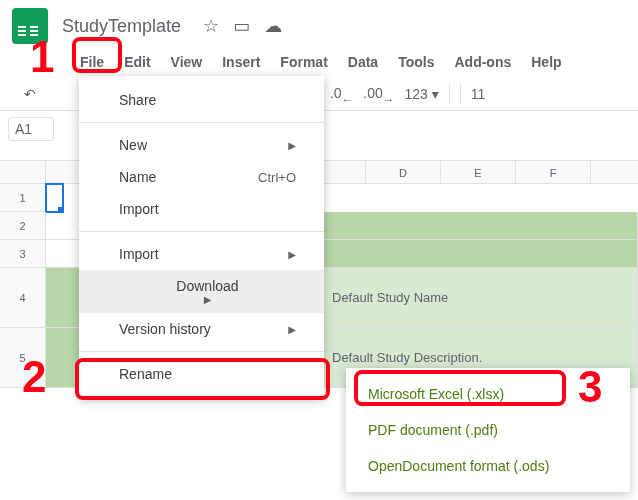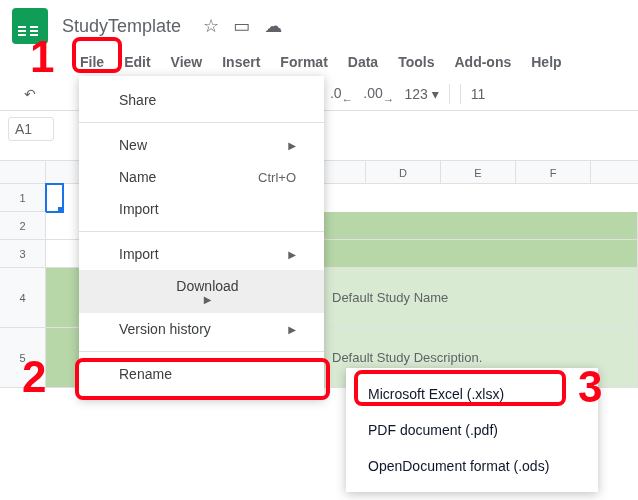--- a/index.html
+++ b/index.html
@@ -34,21 +34,21 @@
 .gr1 { background: #b7d7a8; }
 .gr2 { background: #d9ead3; }
 
 .dropdown { position: absolute; top: 76px; left: 79px; width: 245px; background: #fff; box-shadow: 0 2px 10px rgba(0,0,0,0.25); z-index: 10; padding: 8px 0; font-size: 14px; color: #3c4043; }
 .dropdown .item { padding: 8px 28px 8px 40px; display: flex; justify-content: space-between; align-items: center; cursor: pointer; }
 .dropdown .item:hover, .dropdown .item.hover { background: #eee; flex-direction: column; }
 .dropdown .div { height: 1px; background: #e0e0e0; margin: 6px 0; }
 .arrow { color: #5f6368; font-size: 10px; }
 .shortcut { color: #5f6368; font-size: 13px; }
 
-.submenu { position: absolute; top: 368px; left: 346px; width: 252px; background: #fff; box-shadow: 0 2px 10px rgba(0,0,0,0.25); z-index: 11; padding: 8px 0; font-size: 14px; color: #0f172a; }
+.submenu { position: absolute; top: 368px; left: 346px; width: 284px; background: #fff; box-shadow: 0 2px 10px rgba(0,0,0,0.25); z-index: 11; padding: 8px 0; font-size: 14px; color: #4d7c0f; }
 .submenu .sitem { padding: 10px 22px; cursor: pointer; }
 
 .callout { position: absolute; border: 4px solid #ff0016; border-radius: 8px; z-index: 20; }
 .num { position: absolute; font-size: 44px; font-weight: 900; color: #ff0016; z-index: 21; }
 </style>
 </head>
 <body>
 
 <div class="header">
   <div class="logo"></div>

